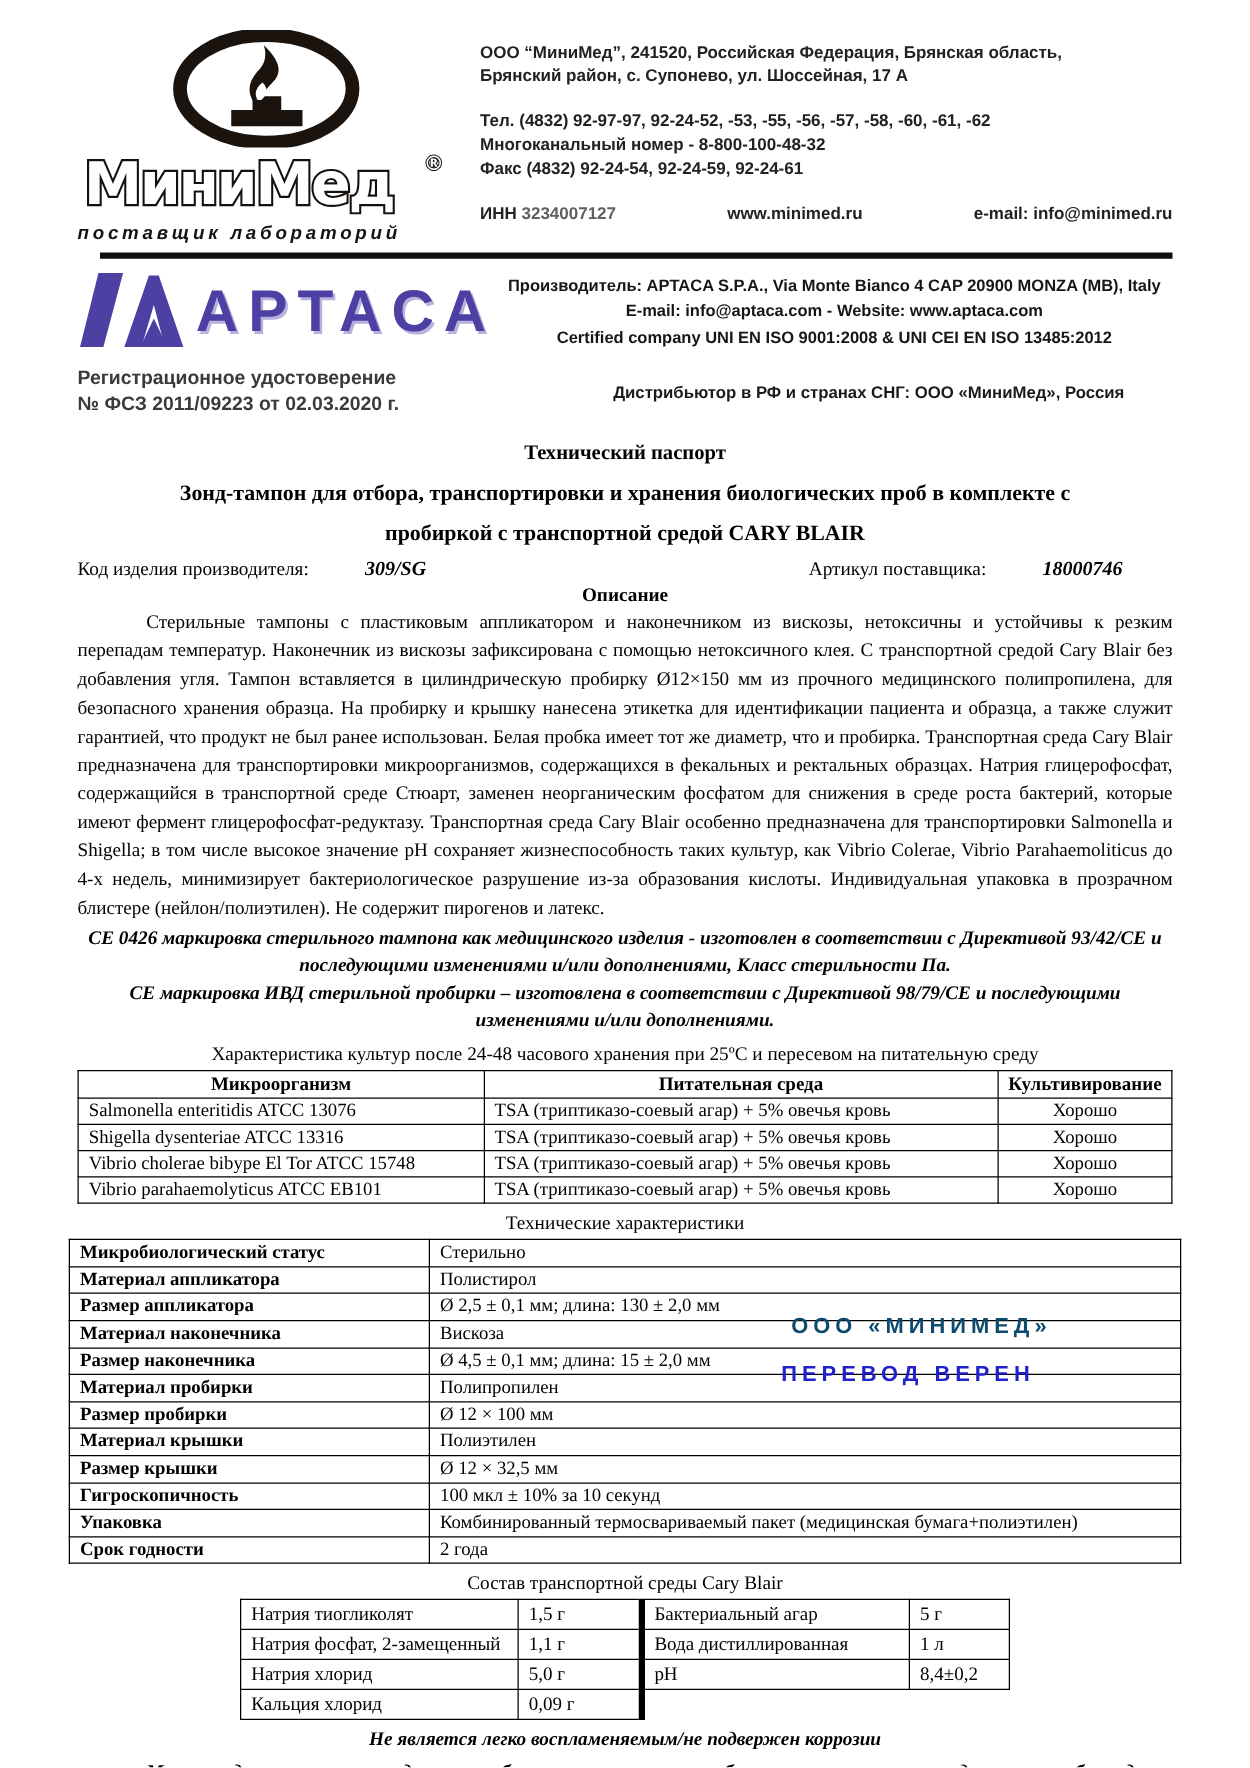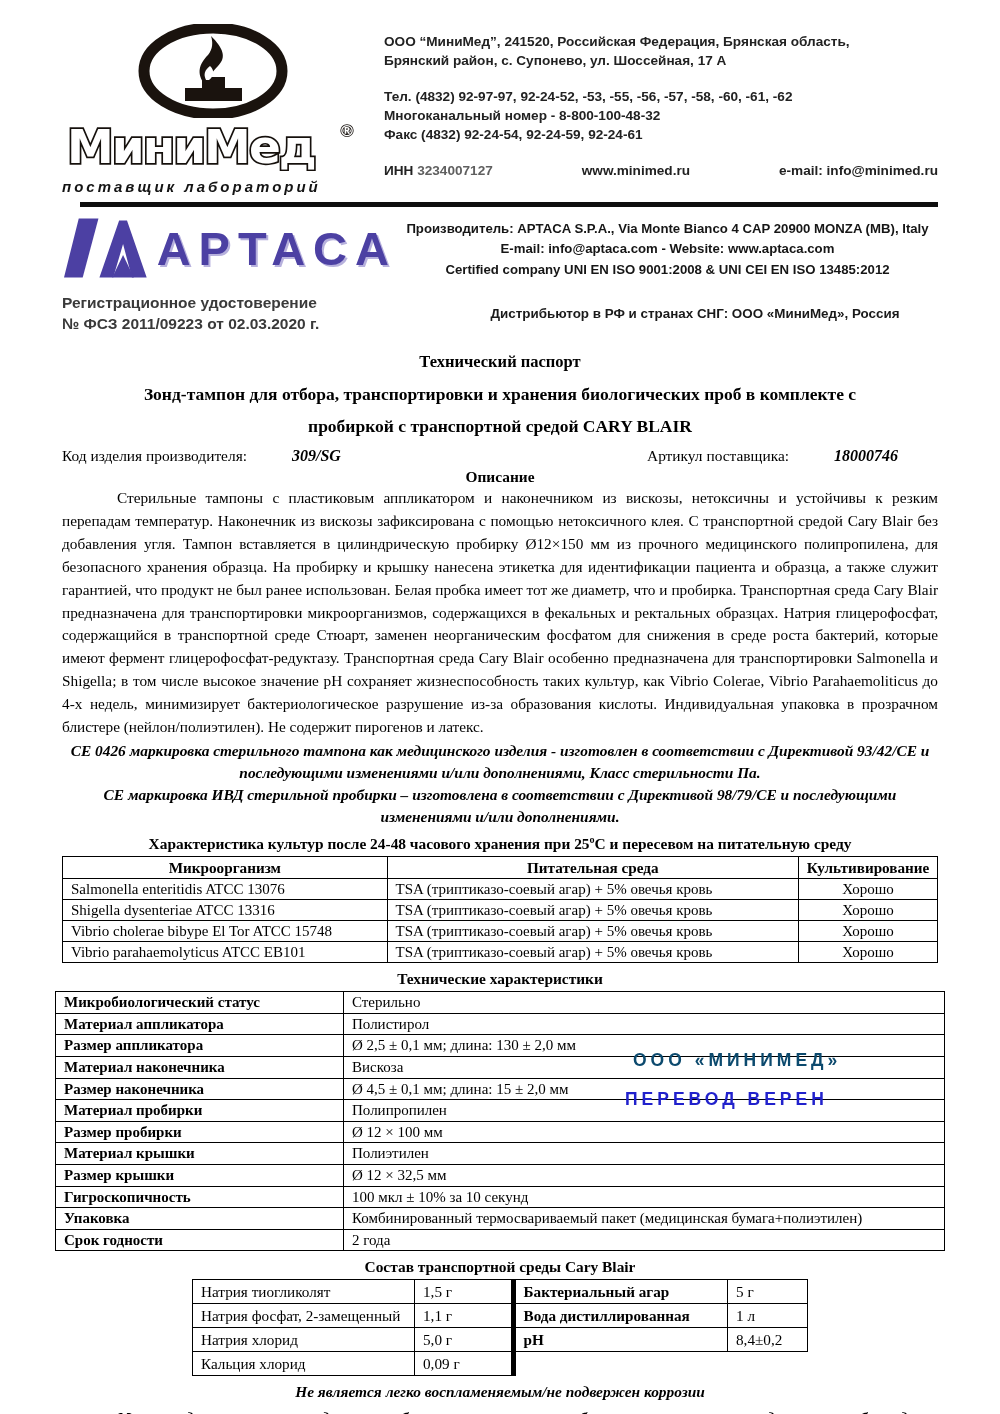--- a/index.html
+++ b/index.html
@@ -51,21 +51,21 @@
   
   .doc-title { text-align:center; font-weight:bold; font-size:16.5px; margin-top:17px; }
   .product-title { text-align:center; font-weight:bold; font-size:17.5px; line-height:1.8; margin-top:7px; }
   .code-row { display:flex; align-items:baseline; font-size:15.4px; margin-top:5px; }
   .code-row .val { font-weight:bold; font-size:16px;font-style:italic; }
   .code-sp1 { width:45px; } .code-flex { flex:1; } .code-sp2 { width:45px; } .code-end { width:40px; }
   .desc-head { text-align:center; font-weight:bold; font-size:15.4px; margin-top:3px; }
   .desc { text-align:justify; font-size:15.3px; line-height:1.495; text-indent:55px; margin-top:1px; }
   .ce { text-align:center; font-weight:bold; font-style:italic; font-size:15.4px; line-height:1.42; margin-top:1px; }
 
-  .table-caption { text-align:center; font-weight:bold; font-size:15.4px; margin-top:7px; margin-bottom:3px; }
+  .table-caption { text-align:center; font-weight:normal; font-size:15.4px; margin-top:7px; margin-bottom:3px; }
 
   table { border-collapse:collapse; }
   table td, table th { border:1.6px solid #000; font-size:15px; }
 
   table.cultures { width:876px; margin:0 auto; }
   table.cultures th { font-weight:bold; text-align:center; padding:1.5px 6px; font-size:15.2px; }
   table.cultures td { padding:1.5px 8px; }
   .c-col1 { width:325px; } .c-col2 { width:412px; } .c-col3 { width:139px; text-align:center; }
 
   .tech-wrap { position:relative; margin:3px -7px 0 -7px; }
@@ -75,21 +75,21 @@
   .stamp {
     position:absolute; font-family:"Liberation Sans", sans-serif; font-weight:bold;
     letter-spacing:4px; font-size:17.5px; white-space:nowrap;
   }
   .stamp-1 { top:59px; left:578px; }
   .stamp-2 { top:98px; left:570px; }
 
   .comp-flex { display:flex; justify-content:center; align-items:flex-start; margin-top:3px; }
   table.comp td { padding:2.5px 8px; font-size:15.2px; }
   .l-name { width:222px; } .l-qty { width:96px; }
-  .r-name { width:212px;font-weight:bold; } .r-qty { width:80px; }
+  .r-name { width:212px; } .r-qty { width:80px; }
   .comp-divider { width:5px; background:#000; align-self:stretch; flex:none; }
   table.comp-right td:first-child { border-left:none; }
   table.comp-left  td:last-child  { border-right:none; }
 
   .footer-line { text-align:center; font-weight:bold; font-style:italic; font-size:15.4px; margin-top:7px; }
   .precautions { text-align:justify; font-weight:bold; font-style:italic; font-size:15.6px;
     line-height:1.5; text-indent:55px; margin-top:5px; }
 </style>
 </head>
 <body>

